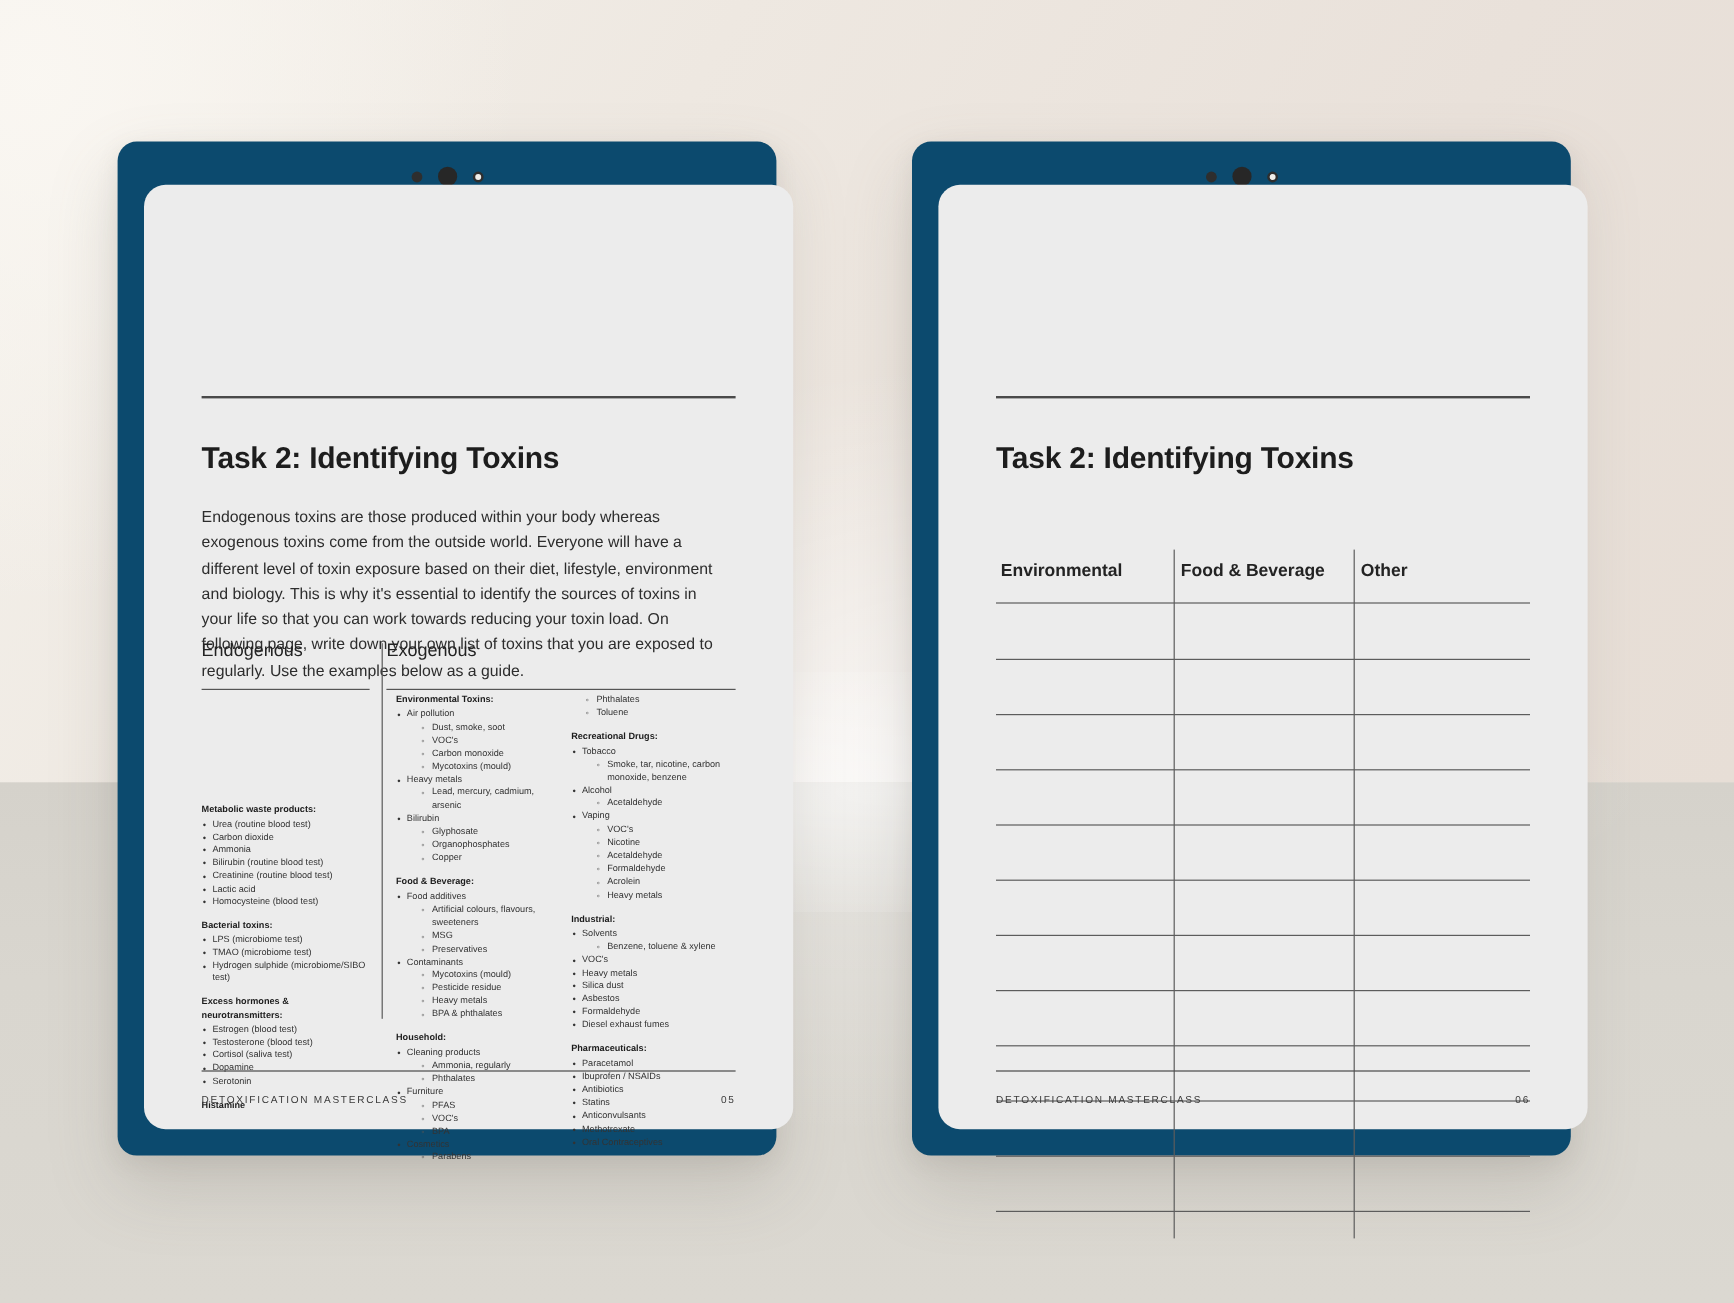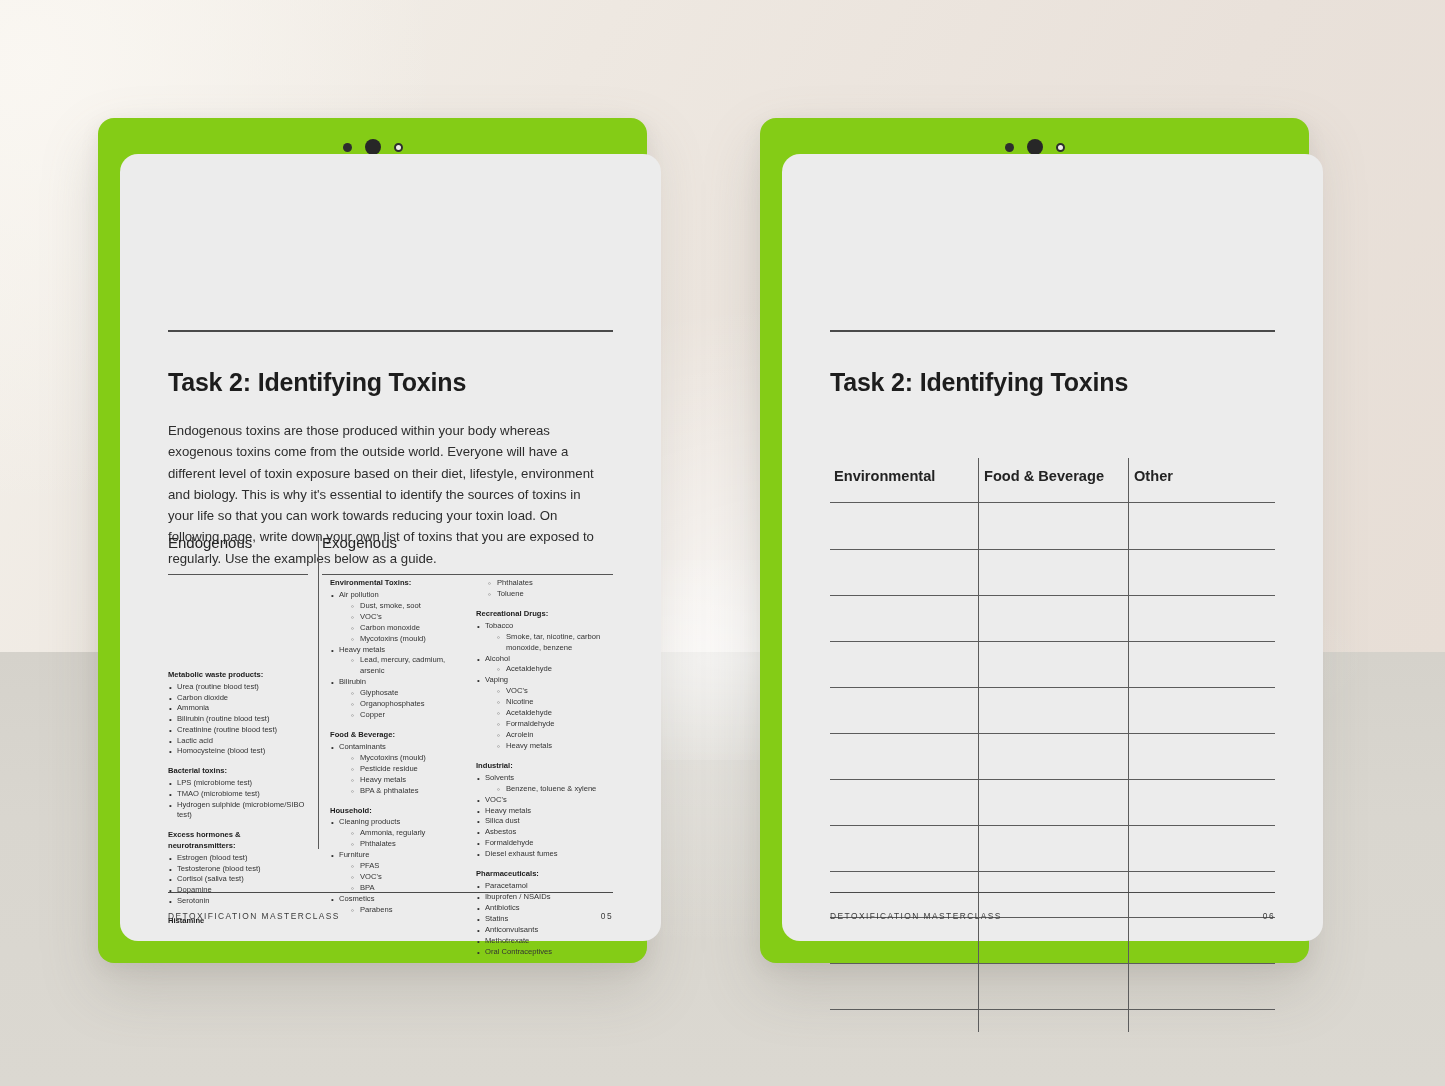--- a/index.html
+++ b/index.html
@@ -31,21 +31,21 @@
   .bg-seamglow {
     position: absolute; left: 0; top: 560px; width: 1445px; height: 200px;
     background: radial-gradient(860px 180px at 52% 50%, rgba(255,255,255,.55) 0%, rgba(255,255,255,0) 72%);
     pointer-events: none;
   }
 
   
   .tablet {
     position: absolute;
     width: 549px; height: 845px;
-    background: #84cc16;
+    background: #0c4a6e;
     border-radius: 16px;
     box-shadow: 0 26px 58px rgba(120,112,104,.22), 0 6px 18px rgba(120,112,104,.12);
   }
   #tablet-left  { left: 98px;  top: 118px; }
   #tablet-right { left: 760px; top: 118px; }
 
   .sensor-row {
     position: absolute; top: 21px; left: 0; width: 100%;
     display: flex; align-items: center; justify-content: center; gap: 13px;
   }
@@ -299,20 +299,34 @@
                           <span class="txt">Copper</span>
                         </li>
                       </ul>
                     </li>
                   </ul>
                 </div>
                 <div class="grp">
                   <div class="grp-title">Food &amp; Beverage:</div>
                   <ul class="l1">
                     <li>
+                      <span class="txt">Food additives</span>
+                      <ul class="l2">
+                        <li>
+                          <span class="txt">Artificial colours, flavours, sweeteners</span>
+                        </li>
+                        <li>
+                          <span class="txt">MSG</span>
+                        </li>
+                        <li>
+                          <span class="txt">Preservatives</span>
+                        </li>
+                      </ul>
+                    </li>
+                    <li>
                       <span class="txt">Contaminants</span>
                       <ul class="l2">
                         <li>
                           <span class="txt">Mycotoxins (mould)</span>
                         </li>
                         <li>
                           <span class="txt">Pesticide residue</span>
                         </li>
                         <li>
                           <span class="txt">Heavy metals</span>

